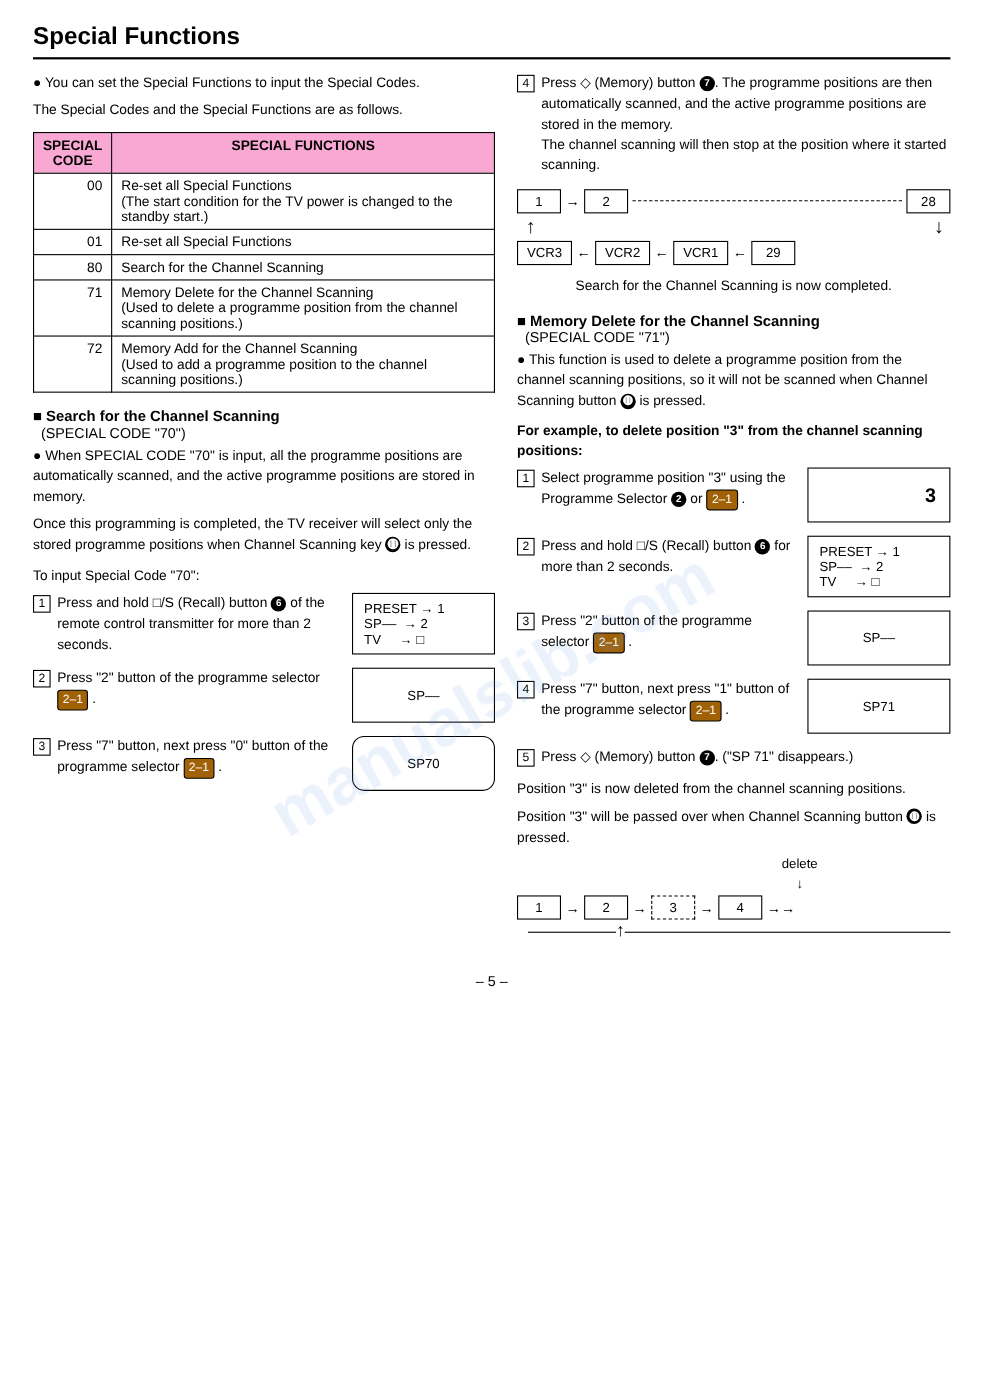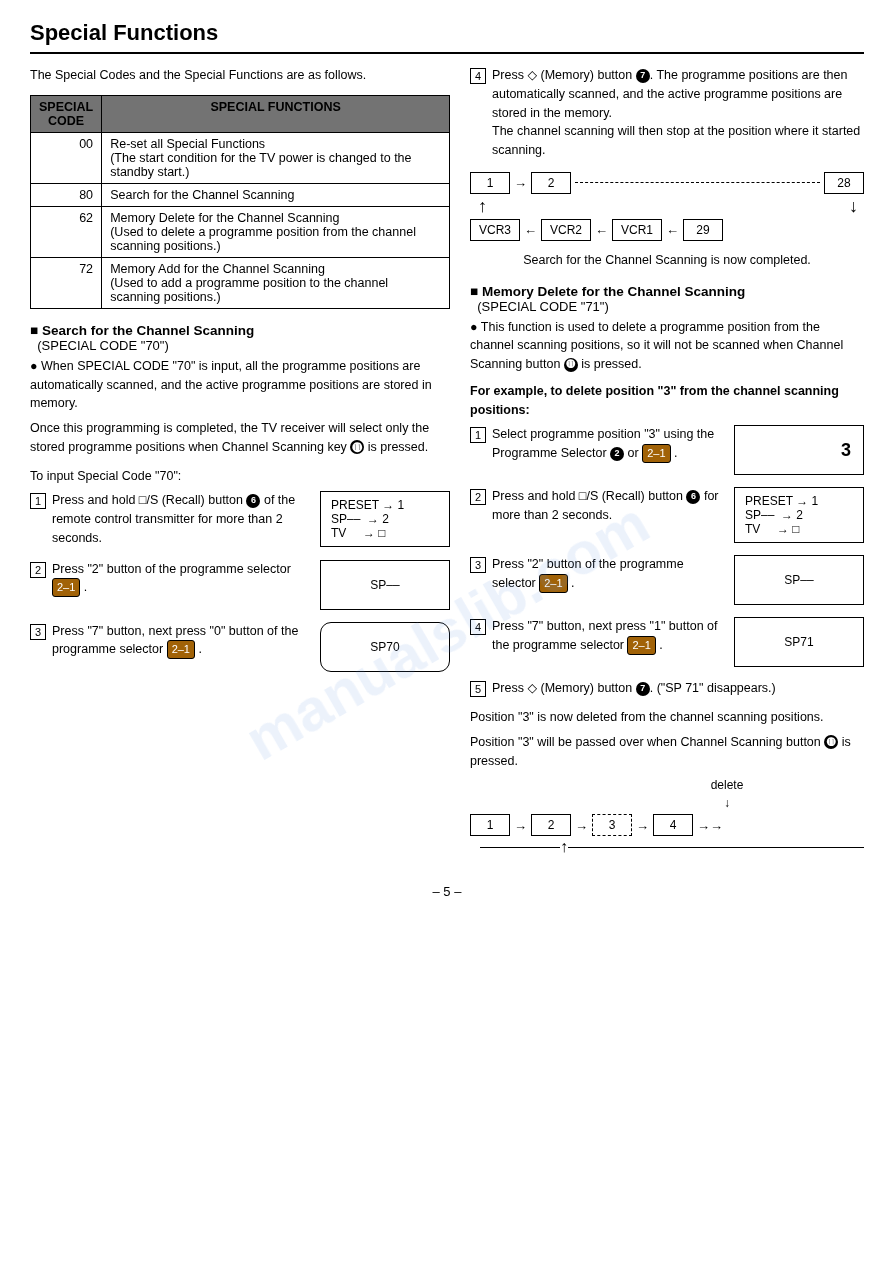--- a/index.html
+++ b/index.html
@@ -36,21 +36,21 @@
       font-size: 12.5px;
     }
     table.special-table th, table.special-table td {
       border: 1px solid #000;
       padding: 4px 8px;
       vertical-align: top;
     }
     table.special-table th {
       text-align: center;
       font-weight: bold;
-      background: #737373;
+      background: #f9a8d4;
     }
     table.special-table td:first-child {
       text-align: center;
       width: 60px;
       padding-left: 48px;
     }
 
     .note-block {
       margin: 10px 0;
       font-size: 12.5px;
@@ -172,40 +172,45 @@
 </head>
 <body>
 
 <div class="watermark">manualslib.com</div>
 
 <h1 class="page-title">Special Functions</h1>
 
 <div class="two-col">
 
   <div class="left-col">
+    <p class="bullet">You can set the Special Functions to input the Special Codes.</p>
     <p style="margin-bottom:8px;">The Special Codes and the Special Functions are as follows.</p>
 
     <table class="special-table">
       <thead>
         <tr>
           <th>SPECIAL<br>CODE</th>
           <th>SPECIAL FUNCTIONS</th>
         </tr>
       </thead>
       <tbody>
         <tr>
           <td>00</td>
           <td>Re-set all Special Functions<br>(The start condition for the TV power is changed to the standby start.)</td>
         </tr>
         <tr>
+          <td>01</td>
+          <td>Re-set all Special Functions</td>
+        </tr>
+        <tr>
           <td>80</td>
           <td>Search for the Channel Scanning</td>
         </tr>
         <tr>
-          <td>62</td>
+          <td>71</td>
           <td>Memory Delete for the Channel Scanning<br>(Used to delete a programme position from the channel scanning positions.)</td>
         </tr>
         <tr>
           <td>72</td>
           <td>Memory Add for the Channel Scanning<br>(Used to add a programme position to the channel scanning positions.)</td>
         </tr>
       </tbody>
     </table>
 
 

